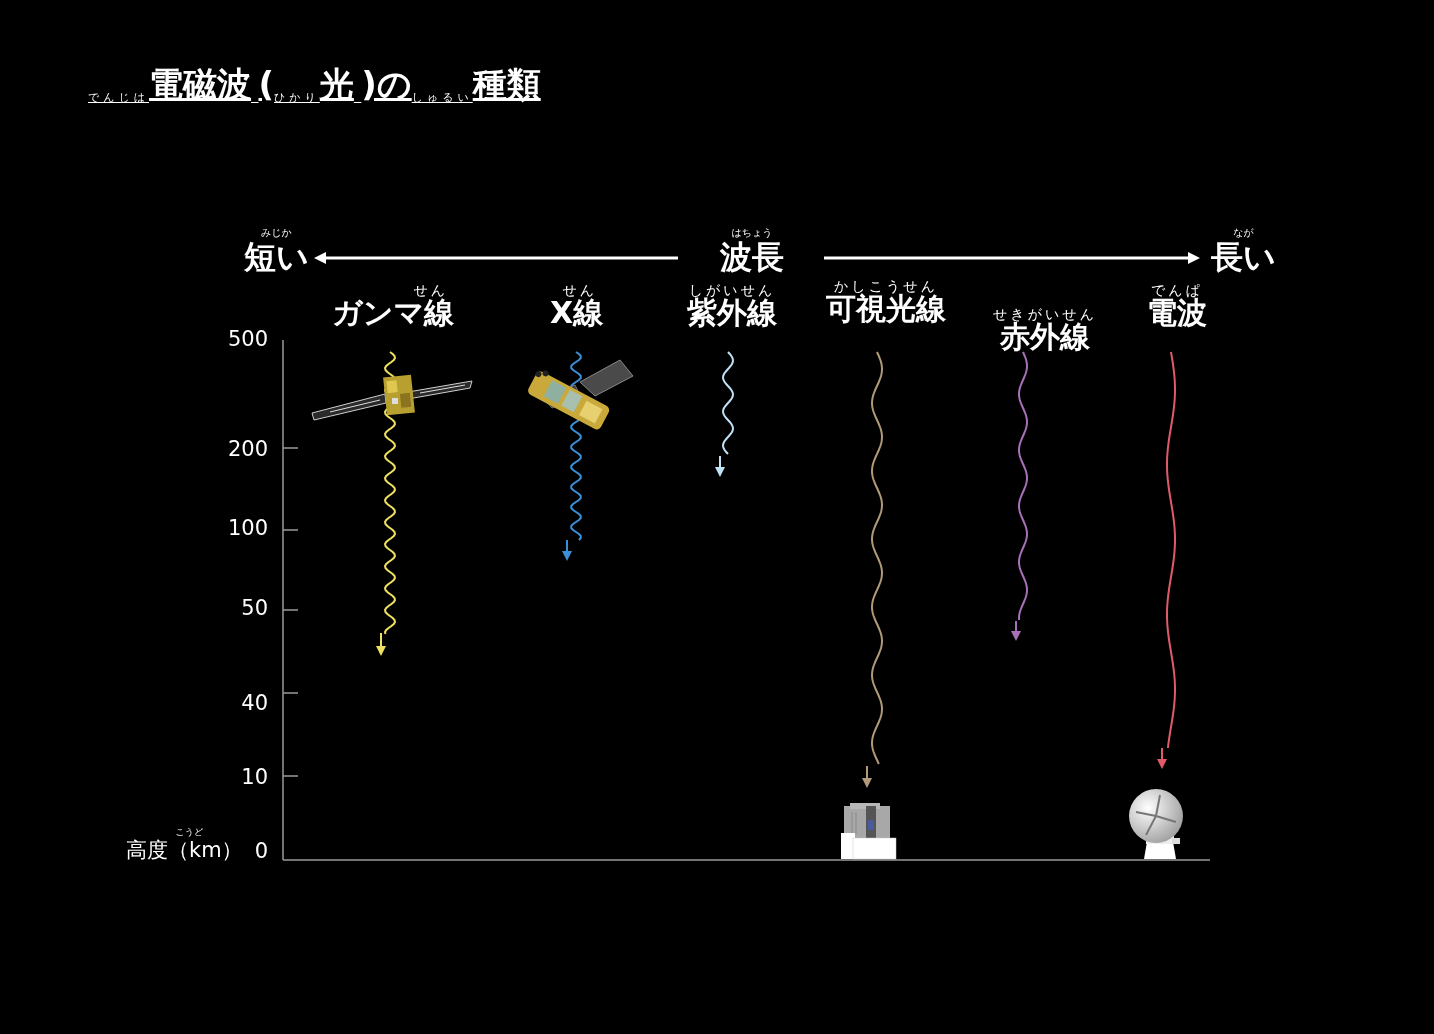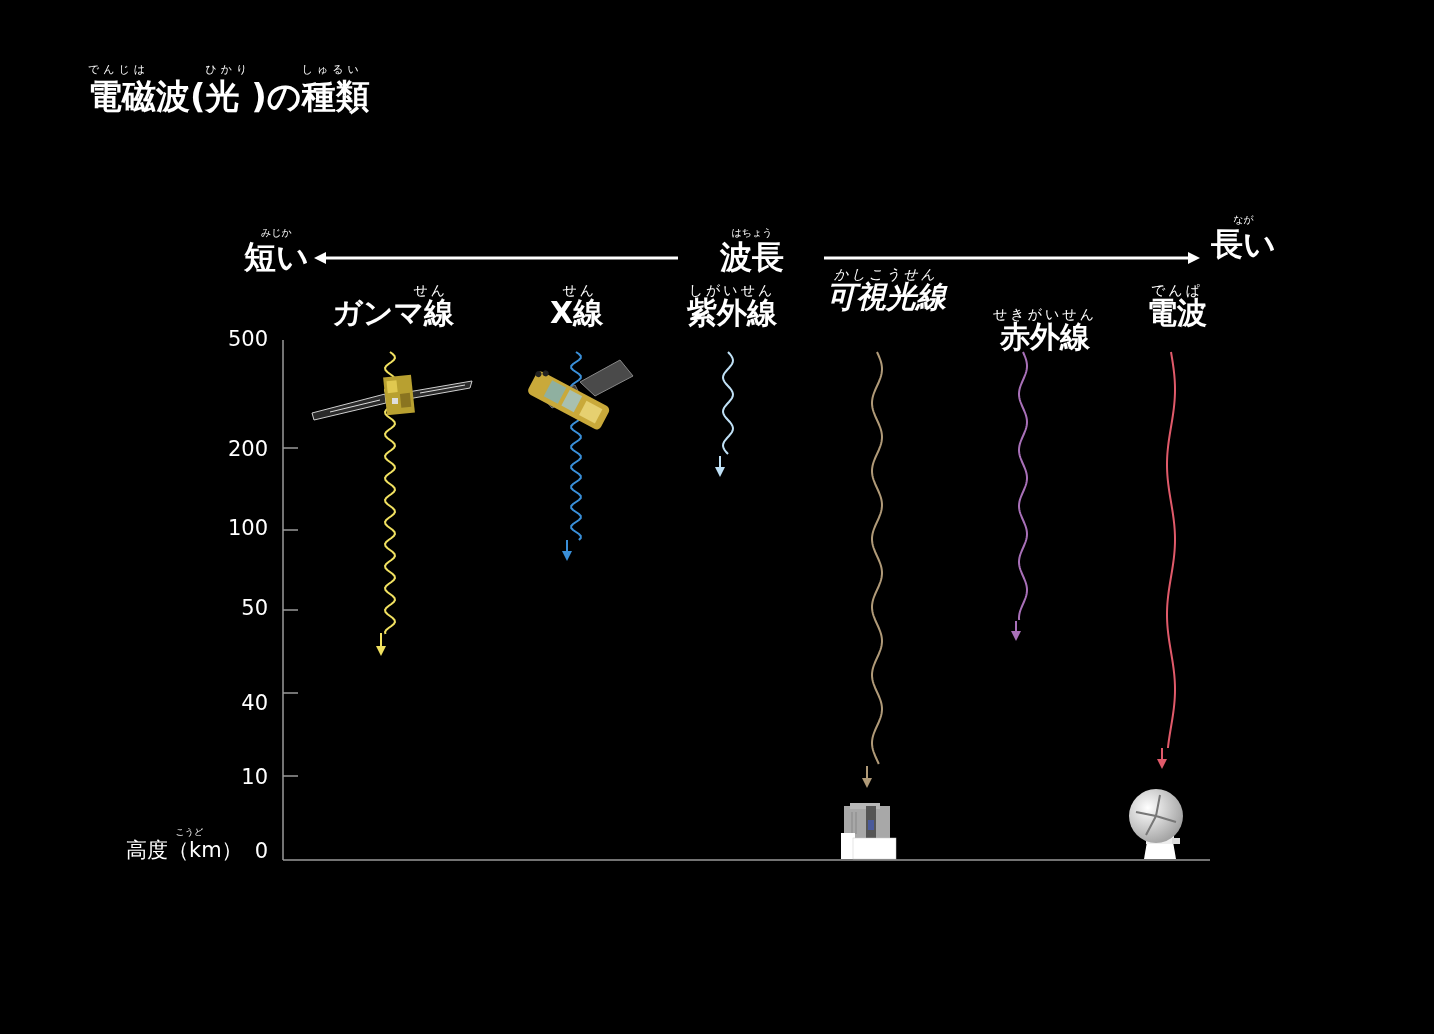--- a/index.html
+++ b/index.html
@@ -2,21 +2,21 @@
 <html><head>
   <meta charset="utf-8">
   <style>
     html, body { margin: 0; padding: 0; background: #000; }
     body { width: 1434px; height: 1034px; position: relative; overflow: hidden;
            font-family: "DejaVu Sans", "Liberation Sans", sans-serif; color: #fff; }
     .ruby-word { position: absolute; display: flex; flex-direction: column; align-items: center; white-space: nowrap; }
     .furi { font-size: 14px; letter-spacing: 3px; line-height: 12px; color: #fff; }
     .big { font-size: 32px; font-weight: bold; line-height: 36px; }
     .title-row { position: absolute; left: 88px; top: 64px; display: flex; align-items: flex-end; }
-    .title-row .seg { display: flex; flex-direction: column; align-items: flex-start; }
+    .title-row .seg { display: flex; align-items: flex-end; text-decoration: underline; }
     .title-row .furi { font-size: 11px; letter-spacing: 4px; }
     .title-row .kanji { font-size: 34px; font-weight: bold; line-height: 40px; }
     .band-label { font-size: 30px; font-weight: bold; line-height: 34px; }
     .tick-label { position: absolute; font-size: 21px; text-align: right; width: 60px; line-height: 22px; }
     svg { position: absolute; left: 0; top: 0; }
   </style>
 </head>
 <body>
 
 <div class="title-row">
@@ -43,38 +43,38 @@
 </div>
 
 <div class="ruby-word" style="left:244px; top:227px;">
   <span class="furi" style="letter-spacing:0; font-size:10px;">みじか</span>
   <span class="big">短い</span>
 </div>
 <div class="ruby-word" style="left:720px; top:227px;">
   <span class="furi" style="letter-spacing:0; font-size:10px;">はちょう</span>
   <span class="big">波長</span>
 </div>
-<div class="ruby-word" style="left:1211px; top:214px;">
+<div class="ruby-word" style="left:1211px; top:227px;">
   <span class="furi" style="letter-spacing:0; font-size:10px;">なが</span>
   <span class="big">長い</span>
 </div>
 
 <div class="ruby-word" style="left:332px; top:284px; align-items:flex-end;">
   <span class="furi" style="margin-right:6px;">せん</span>
   <span class="band-label">ガンマ線</span>
 </div>
 <div class="ruby-word" style="left:550px; top:284px; align-items:flex-end;">
   <span class="furi" style="margin-right:6px;">せん</span>
   <span class="band-label">X線</span>
 </div>
 <div class="ruby-word" style="left:687px; top:284px;text-align:center;">
   <span class="furi">しがいせん</span>
   <span class="band-label">紫外線</span>
 </div>
-<div class="ruby-word" style="left:826px; top:268px;font-style:italic;">
+<div class="ruby-word" style="left:826px; top:280px;">
   <span class="furi">かしこうせん</span>
   <span class="band-label">可視光線</span>
 </div>
 <div class="ruby-word" style="left:993px; top:300px;margin-top:8px;">
   <span class="furi">せきがいせん</span>
   <span class="band-label">赤外線</span>
 </div>
 <div class="ruby-word" style="left:1147px; top:284px;">
   <span class="furi">でんぱ</span>
   <span class="band-label">電波</span>

